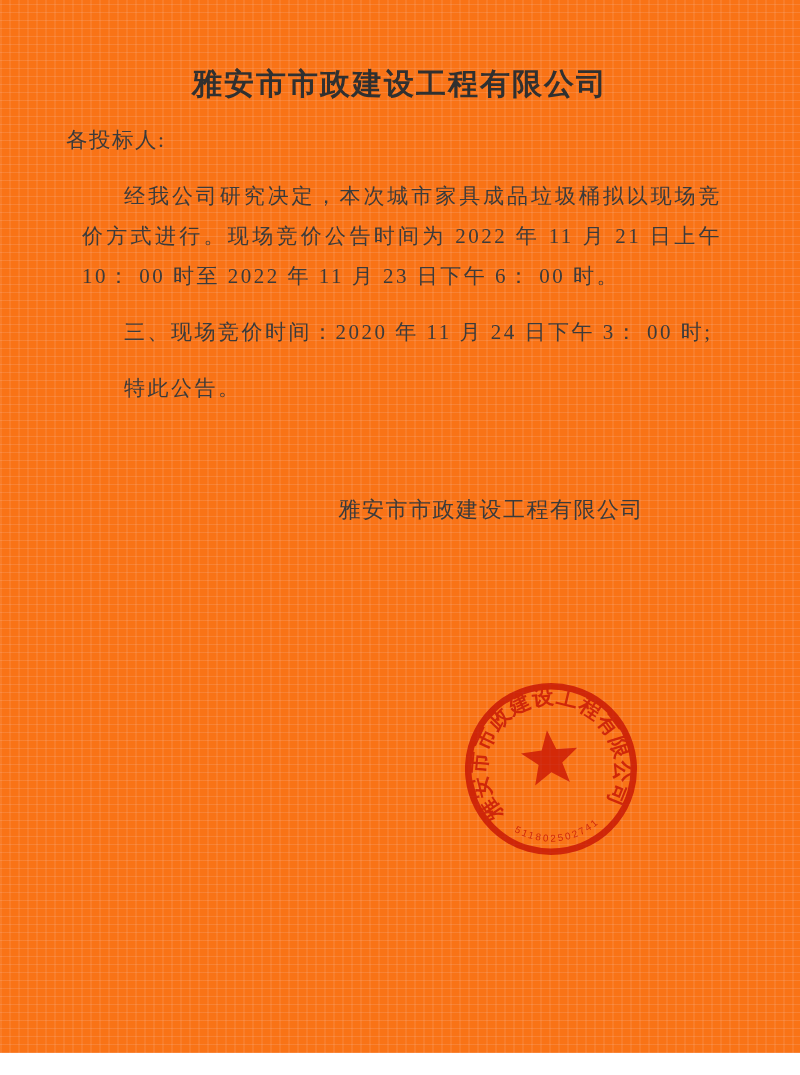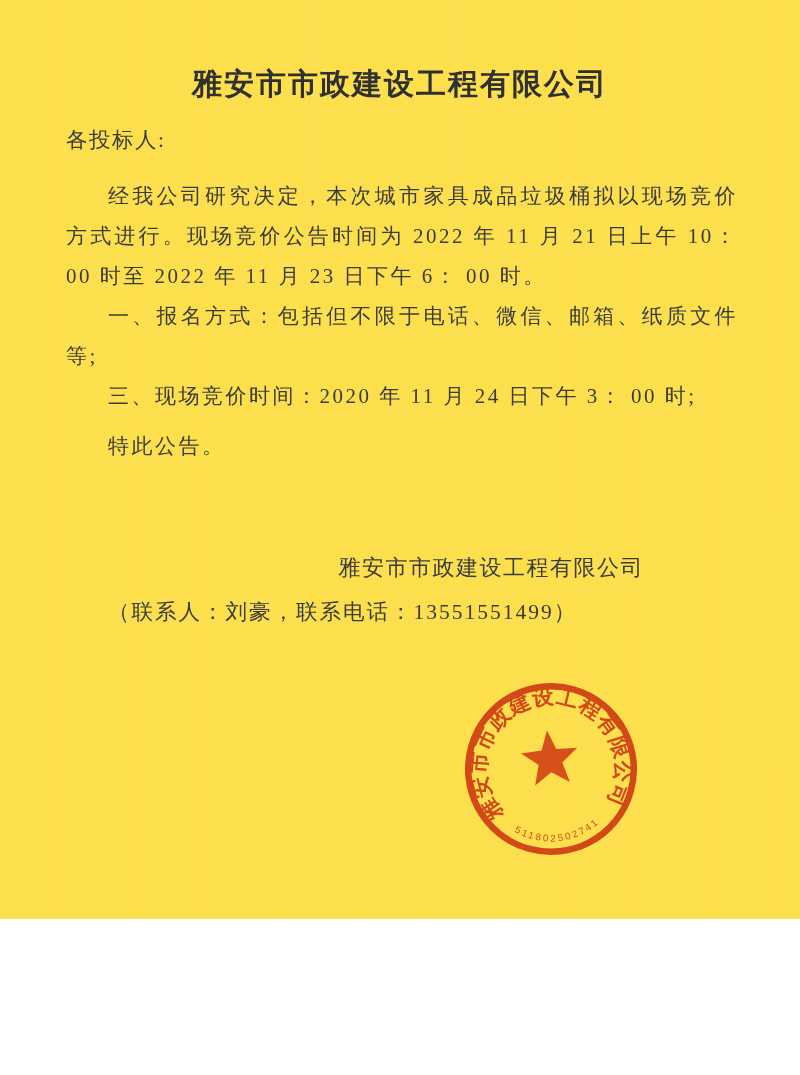--- a/index.html
+++ b/index.html
@@ -1,21 +1,21 @@
 <!DOCTYPE html>
 <html><head>
 <meta charset="utf-8">
 <style>
   html, body { margin: 0; padding: 0; background: #ffffff; }
 
   .page {
     position: relative;
     width: 800px;
-    height: 919px;
-    background-color: #fde047;
+    height: 1053px;
+    background-color: #f97316;
     font-family: "Liberation Serif", "DejaVu Serif", serif;
     color: #3b3b3b;
     overflow: hidden;
     box-sizing: border-box;
   }
   
   .page::before {
     content: "";
     position: absolute;
     inset: 0;
@@ -42,21 +42,21 @@
   }
 
   .salutation {
     margin: 14px 0 16px 0;
     font-size: 21.5px;
     line-height: 40px;
     letter-spacing: 1.5px;
   }
 
   .para {
-    margin: 0;
+    margin: 16px;
     font-size: 21px;
     line-height: 40px;
     letter-spacing: 2.5px;
     text-align: justify;
   }
   .indent { text-indent: 2em; }
 
   .closing { margin-top: 10px; }
 
   .signature {
@@ -101,30 +101,28 @@
 
   <div class="title">
     <div>雅安市市政建设工程有限公司</div>
   </div>
 
   <div class="content">
     <p class="salutation">各投标人:</p>
 
     <p class="para indent">经我公司研究决定，本次城市家具成品垃圾桶拟以现场竞价方式进行。现场竞价公告时间为 2022 年 11 月 21 日上午 10： 00 时至 2022 年 11 月 23 日下午 6： 00 时。</p>
 
-    <p class="para indent">一、报名方式：包括但不限于电话、微信、邮箱、纸质文件等;</p>
     <p class="para indent">三、现场竞价时间：2020 年 11 月 24 日下午 3： 00 时;</p>
 
     <p class="para indent closing">特此公告。</p>
 
     <div class="signature">
       <div>雅安市市政建设工程有限公司</div>
     </div>
 
-    <p class="contact">（联系人：刘豪，联系电话：13551551499）</p>
   </div>
 
   <div class="seal">
     <svg viewBox="0 0 200 200" xmlns="http://www.w3.org/2000/svg">
       <defs>
         <path id="sealTopArc" d="M 42.7,140.2 A 70,70 0 1 1 157.3,140.2" fill="none"></path>
         <path id="sealBottomArc" d="M 49.9,159.8 A 78,78 0 0 0 150.1,159.8" fill="none"></path>
       </defs>
 
       <circle cx="100" cy="100" r="89" fill="none" stroke-width="7" stroke="#cf3b36"></circle>

